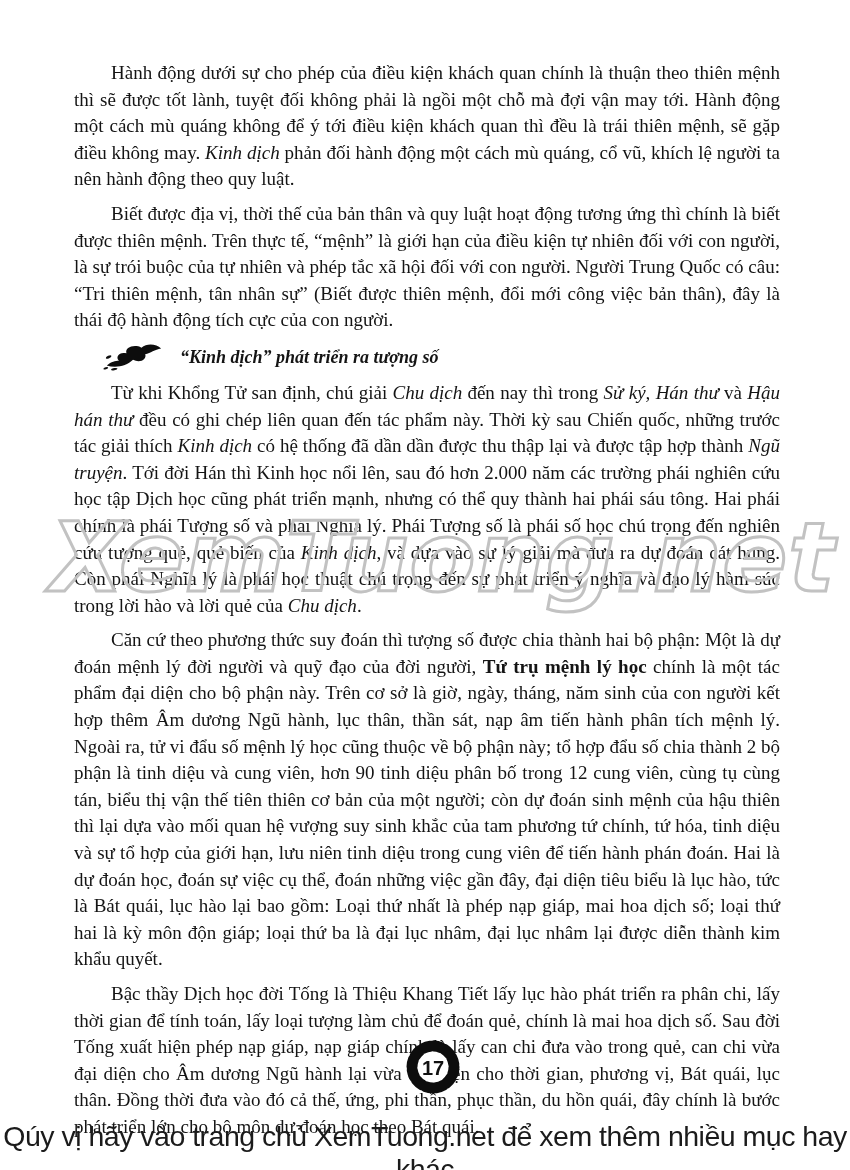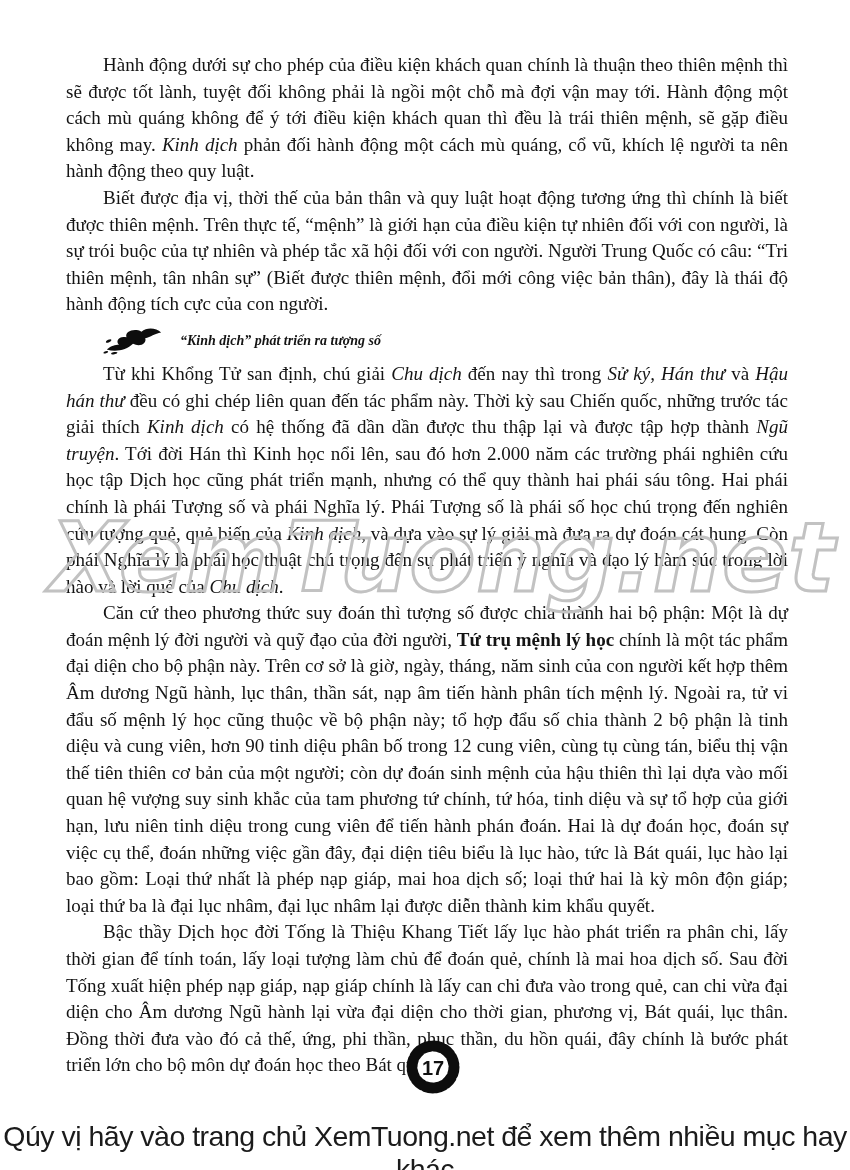--- a/index.html
+++ b/index.html
@@ -13,31 +13,31 @@
     margin:0 auto;
   }
   .text-block{
     position:absolute;
     left:66px;top:52px;width:722px;
     font-size:19px;line-height:26.6px;
     text-align:justify;
     z-index:2;
   }
   .text-block p{
-    margin:0;
+    margin:8px;
     text-indent:37px;
   }
   .it{font-style:italic;}
   .bit{font-weight:bold;}
   .heading{
     display:flex;align-items:center;
     margin:8px 0 5px 0;
     padding-left:36px;
     font-weight:bold;font-style:italic;
-    font-size:14px;
+    font-size:18px;
     text-align:left;
   }
   .brush-icon{
     display:inline-block;width:62px;height:30px;
     margin-right:16px;flex:0 0 auto;
   }
   .brush-icon svg{display:block;width:100%;height:100%;}
   .watermark{
     position:absolute;
     left:50px;top:502px;

